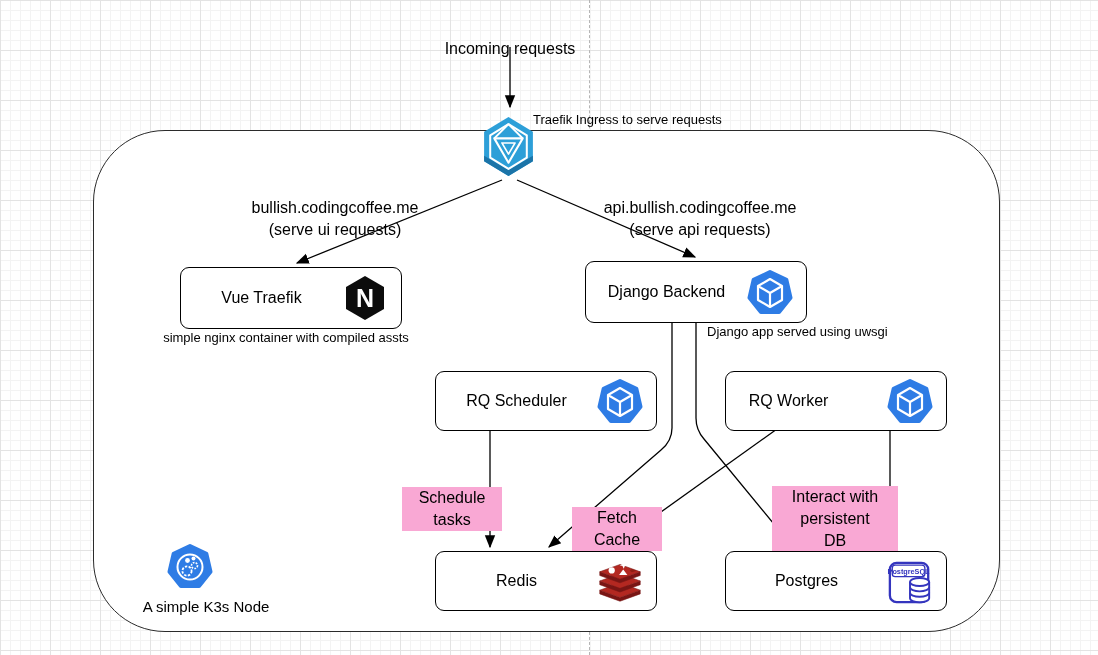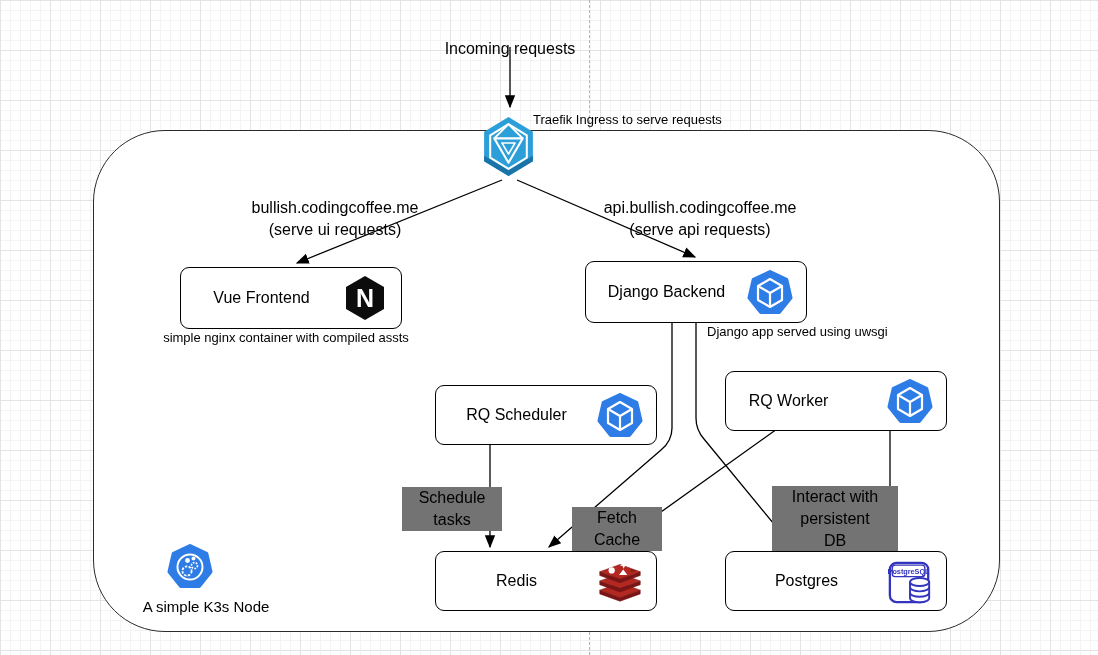--- a/index.html
+++ b/index.html
@@ -19,21 +19,21 @@
     left:589px;top:0;height:655px;width:0;
     border-left:1px dashed #b5b5b5;z-index:1;
   }
   .cluster{
     left:93px;top:130px;width:905px;height:500px;
     background:#fff;border:1px solid #2b2b2b;border-radius:72px;z-index:2;
   }
   #edges{left:0;top:0;z-index:3;pointer-events:none;}
   .lbl{z-index:4;white-space:pre-line;text-align:center;line-height:22px;font-size:16px;margin-top:20px;}
   .lbl-sm{z-index:4;font-size:13px;line-height:15px;white-space:nowrap;}
-  .halo{background:#737373;}
+  .halo{background:#f9a8d4;}
   .node{
     z-index:5;background:#fff;border:1px solid #000;border-radius:9px;
     display:flex;align-items:center;font-size:16px;
   }
   .node .txt{flex:1;text-align:center;}
   .node .ico{width:46px;height:46px;margin-right:13px;flex:0 0 auto;display:flex;align-items:center;justify-content:center;}
   .icon-abs{z-index:6;}
 </style>
 </head>
 <body>
@@ -79,41 +79,41 @@
   <path d="M2,39 L2,44.5 L26,59 L50,44.5 L50,39 L26,53 Z" fill="#1b74a8"></path>
   <g fill="none" stroke="#fff" stroke-width="2" stroke-linejoin="round">
     <path d="M26,8 L44,19 L44,41 L26,52 L8,41 L8,19 Z"></path>
     <path d="M12,22 L40,22 L26,46 Z"></path>
     <path d="M26,8 L12,22 M26,8 L40,22"></path>
     <path d="M19.5,26.5 L32.5,26.5 L26,37.5 Z" stroke-width="1.6"></path>
   </g>
 </svg>
 
 <div class="abs node" style="left:180px;top:267px;width:220px;height:60px;">
-  <span class="txt">Vue Frontend</span>
+  <span class="txt">Vue Traefik</span>
   <span class="ico">
     <svg width="46" height="46" viewBox="0 0 46 46">
       <path d="M23,1 L42,12 L42,34 L23,45 L4,34 L4,12 Z" fill="#0c0c0c"></path>
       <text x="23" y="32" text-anchor="middle" font-size="25" font-weight="bold" fill="#fff" font-family="Liberation Sans, sans-serif">N</text>
     </svg>
   </span>
 </div>
 <div class="abs lbl-sm" style="left:136px;top:330px;width:300px;text-align:center;">simple nginx container with compiled assts</div>
 
 <div class="abs node" style="left:585px;top:261px;width:220px;height:60px;">
   <span class="txt">Django Backend</span>
   <span class="ico">
     <svg width="46" height="46" viewBox="0 0 46 46">
         <use href="#cube-icon"></use>
       </svg>
   </span>
 </div>
 <div class="abs lbl-sm" style="left:707px;top:324px;">Django app served using uwsgi</div>
 
-<div class="abs node" style="left:435px;top:385px;width:220px;height:58px;">
+<div class="abs node" style="left:435px;top:371px;width:220px;height:58px;">
   <span class="txt">RQ Scheduler</span>
   <span class="ico">
     <svg width="46" height="46" viewBox="0 0 46 46">
         <use href="#cube-icon"></use>
       </svg>
   </span>
 </div>
 
 <div class="abs node" style="left:725px;top:371px;width:220px;height:58px;gap:36px;">
   <span class="txt">RQ Worker</span>

